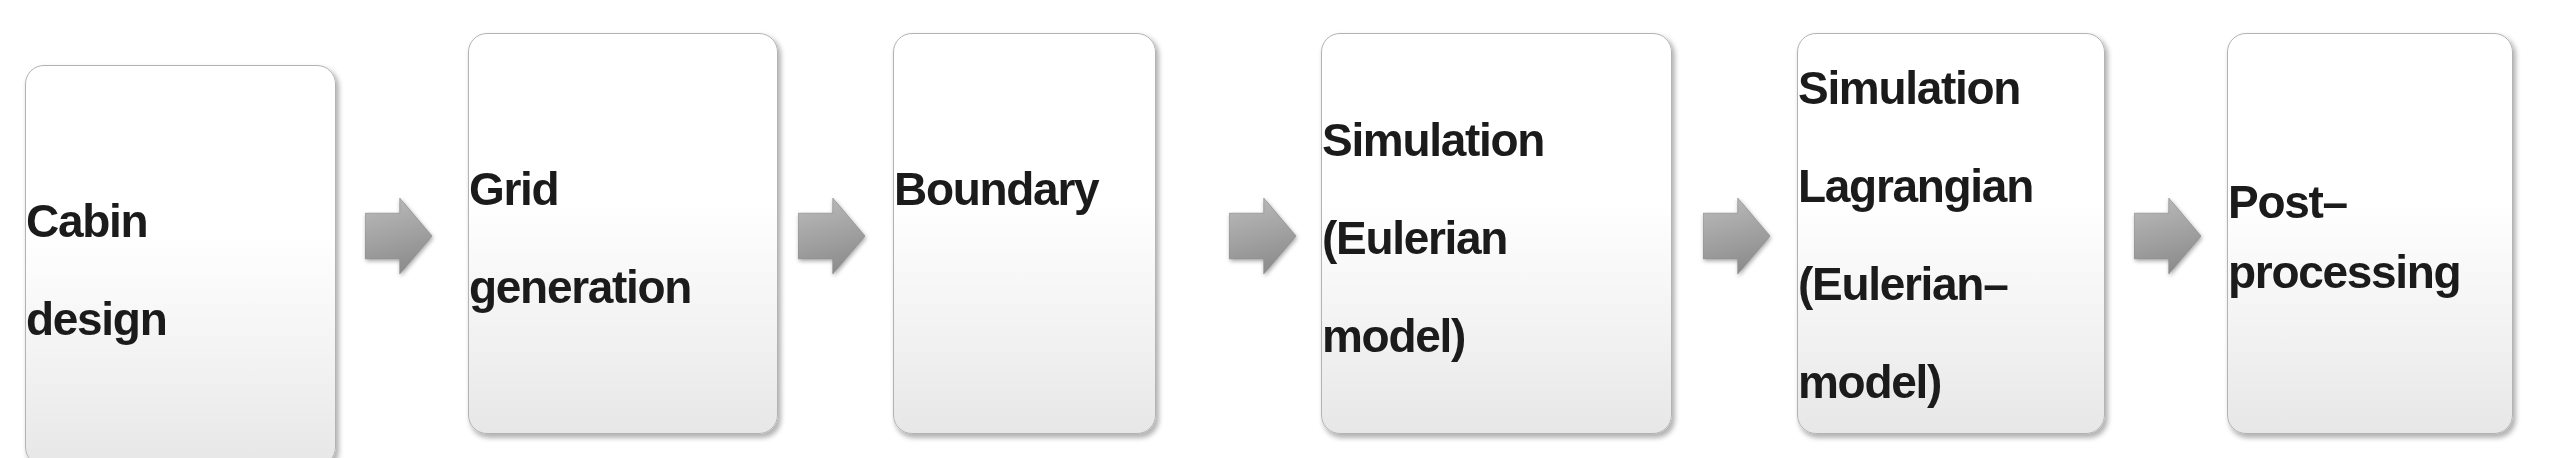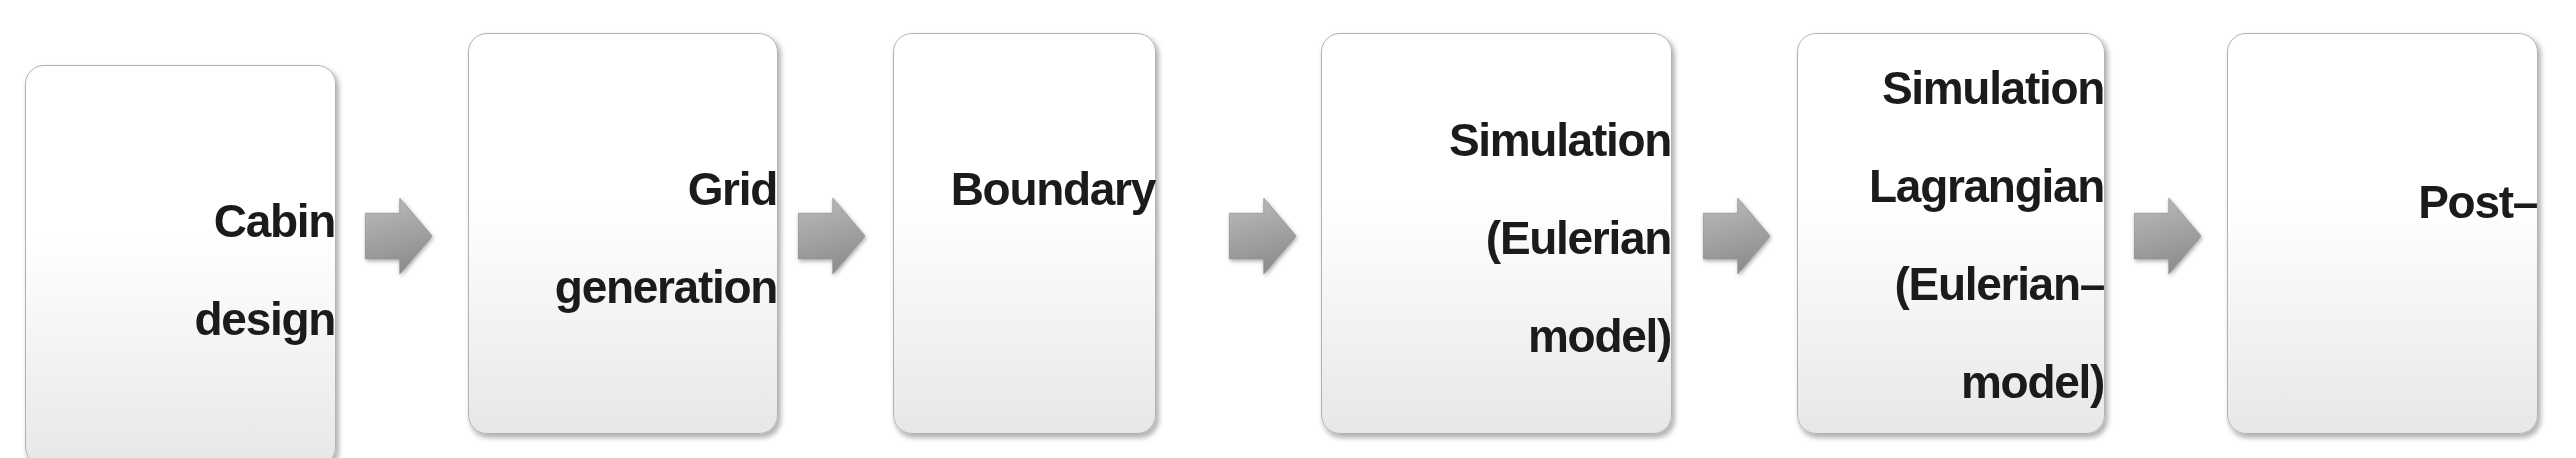--- a/index.html
+++ b/index.html
@@ -28,27 +28,27 @@
         #ffffff 42%,
         #f4f4f4 70%,
         #e7e7e7 100%);
     box-shadow: 2.5px 3.2px 5px rgba(0,0,0,0.30);
   }
   .b1 { left: 25px;   width: 311px; margin-top: 32px; }
   .b2 { left: 468px;  width: 310px; }
   .b3 { left: 893px; width: 263px; }
   .b4 { left: 1321px; width: 351px; }
   .b5 { left: 1797px; width: 308px; }
-  .b6 { left: 2227px; width: 311px; }
+  .b6 { left: 2227px; width: 286px; }
 
   .content {
     position: absolute;
     left: 0;
     right: 0;
-    text-align: right;
+    text-align: left;
     font-weight: bold;
     font-size: 46px;
     letter-spacing: -1.3px;
     color: #1b1b1b;
   }
   .b1 .content, .b2 .content, .b3 .content { top: 106px; line-height: 98px; }
   .b4 .content { top: 57px;  line-height: 98px; }
   .b5 .content { top: 5px;   line-height: 98px; }
   .b6 .content { top: 133px; line-height: 70px; }
   .line { white-space: nowrap; }
@@ -137,17 +137,18 @@
     </div>
   </div>
 
   <svg class="arrow a5" viewBox="0 0 106 120">
     <polygon points="0,24 55,24 55,0 106,60 55,120 55,96 0,96" fill="url(#arrowGrad)" stroke="#8a8a8a" stroke-width="1"></polygon>
   </svg>
 
   <div class="box b6">
     <div class="content">
       <div class="line">Post–</div>
+      <div class="line">processing</div>
     </div>
   </div>
 
 </div>
 
 
 </body></html>

